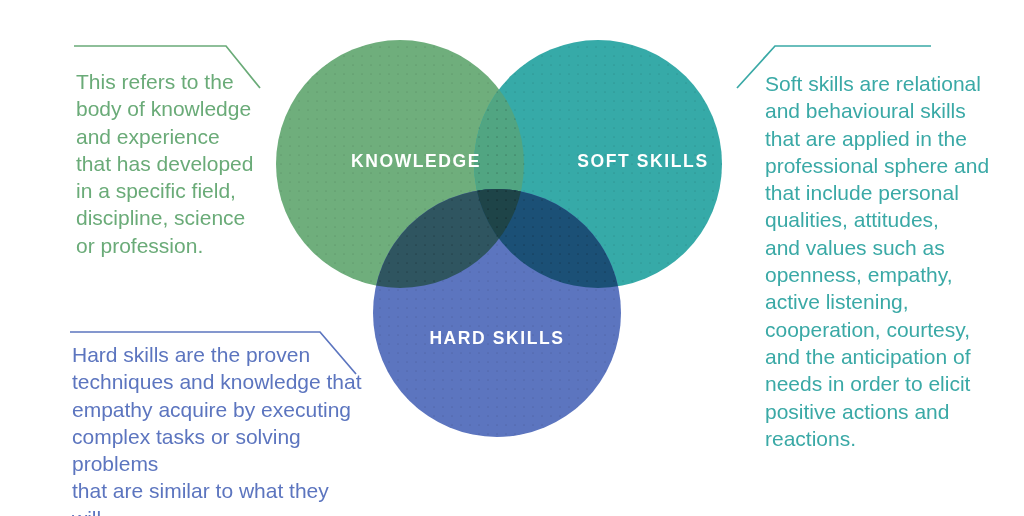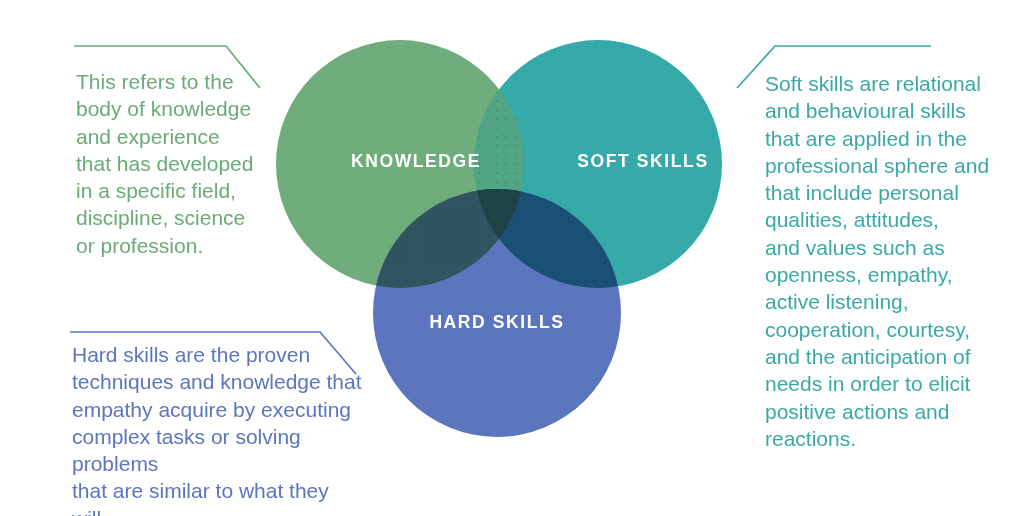--- a/index.html
+++ b/index.html
@@ -38,21 +38,21 @@
     font-weight: bold;
     font-size: 17.5px;
     letter-spacing: 1.6px;
     white-space: nowrap;
     text-align: center;
     transform: translate(-50%, -50%);
     pointer-events: none;
   }
   .label-knowledge { left: 400px; top: 161px; margin-left: 16px; }
   .label-soft      { left: 604px; top: 161px; margin-left: 39px; }
-  .label-hard      { left: 497px; top: 322px; }
+  .label-hard      { left: 497px; top: 338px; }
 
   
   .callout {
     position: absolute;
   }
   .callout-text {
     font-size: 21px;
     line-height: 1.30;
     white-space: pre-line;
     font-weight: 400;

